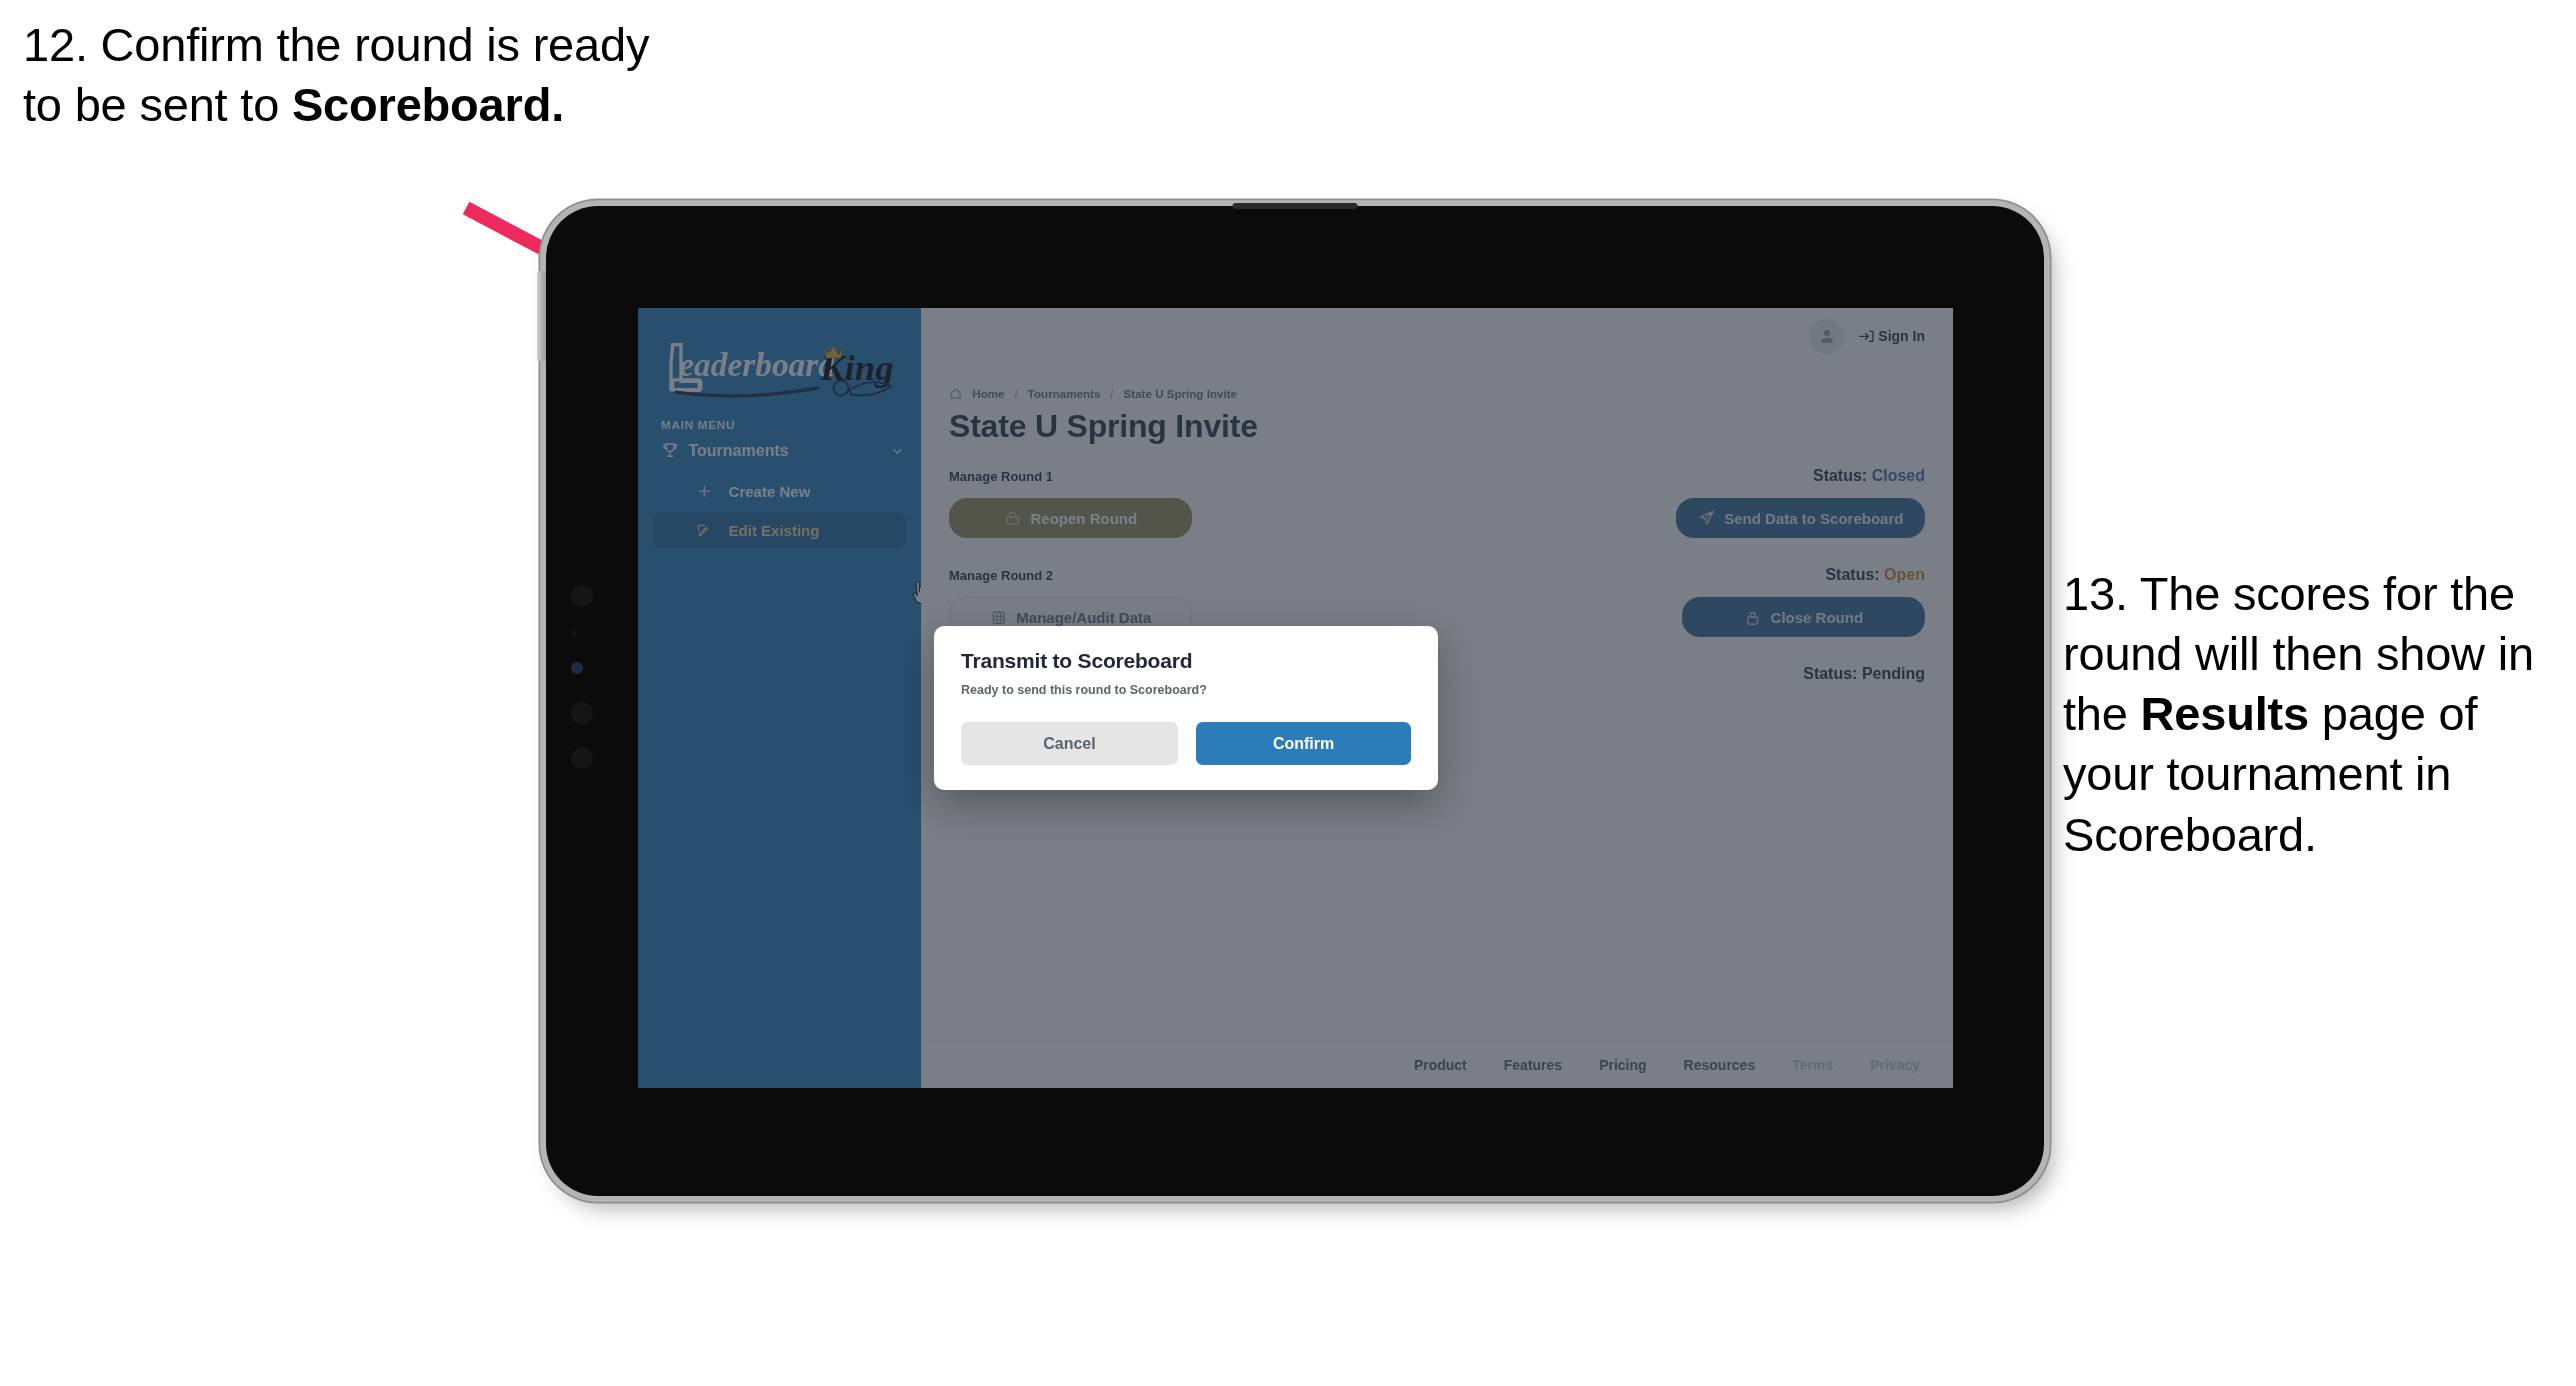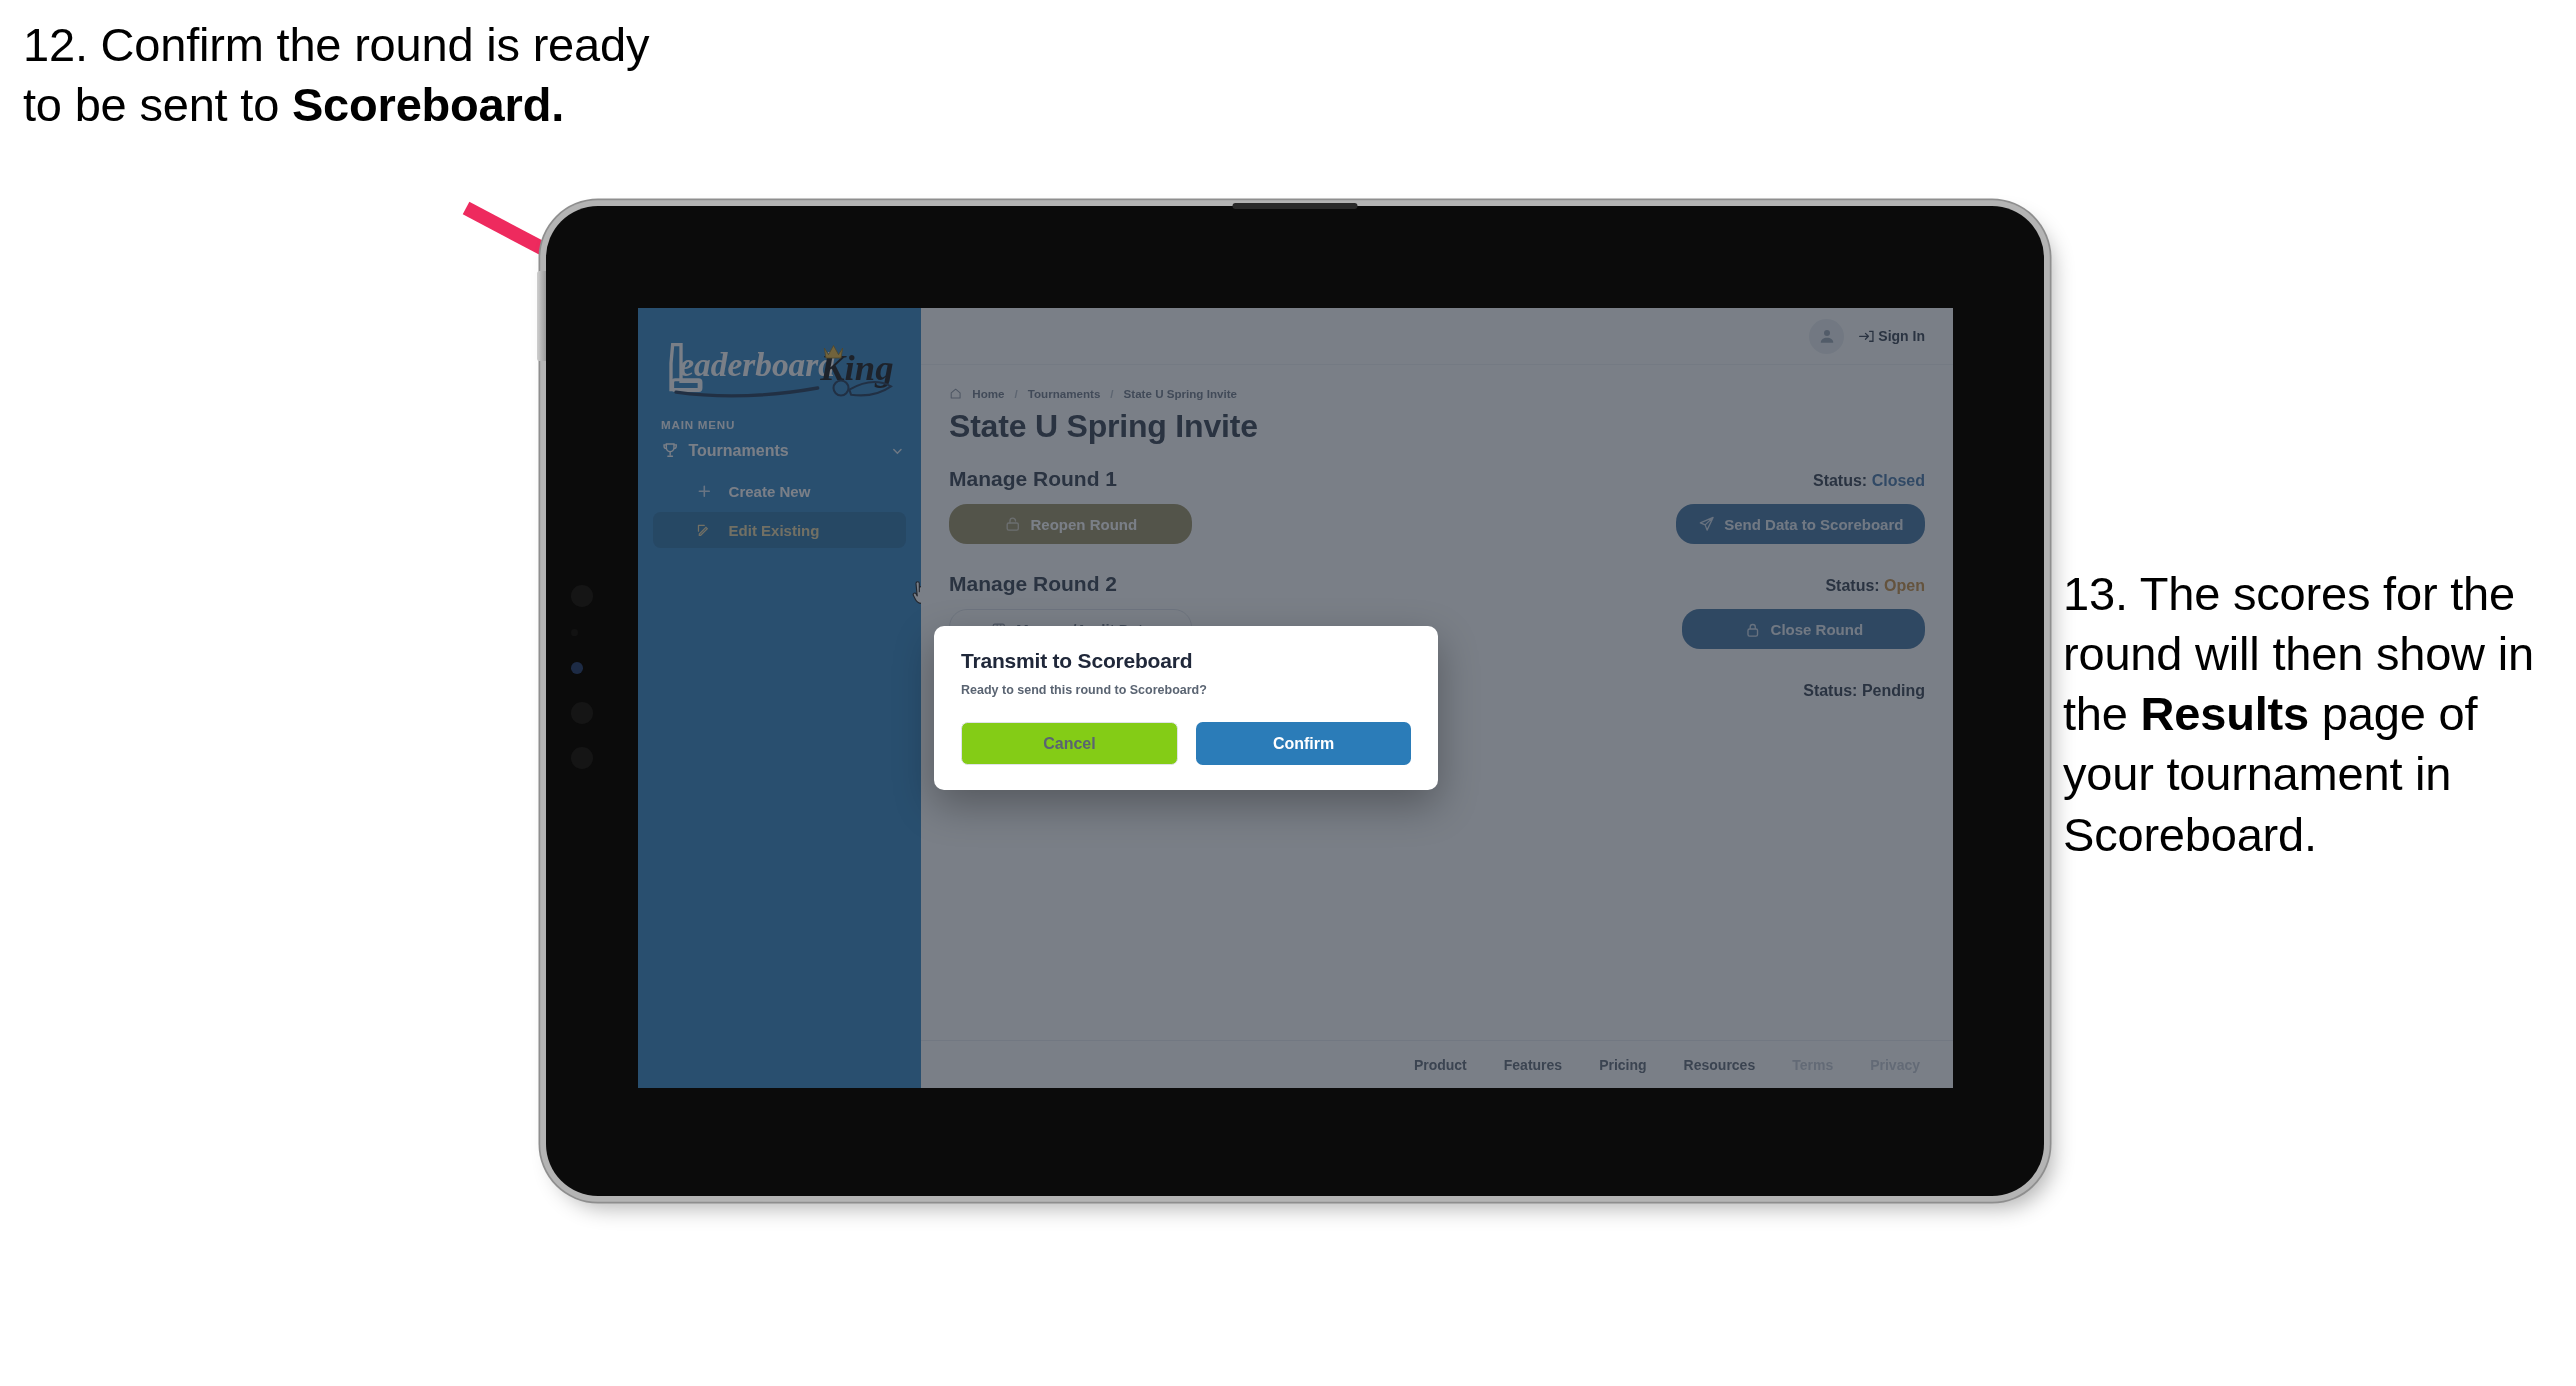--- a/index.html
+++ b/index.html
@@ -128,21 +128,21 @@
 
   #content { flex: 1 1 auto; padding: 21.6px 28px 0 28px; position: relative; }
 
   #breadcrumb { display:flex; align-items:center; gap:10px; font-size:11.6px; color:#6b7585; font-weight:600; }
   #breadcrumb svg { width:13.3px; height:13.3px; }
   .bc-sep { color:#b4bcc6; }
   #page-title { font-size: 32px; font-weight: 800; color:#2d3848; margin: 8.3px 0 21.6px 0; letter-spacing:-0.2px; }
 
   .round-block { margin-bottom: 28px; }
   .round-head { display:flex; align-items:baseline; justify-content:space-between; margin-bottom: 13.3px; }
-  .round-title { font-size: 21px; font-weight: 700; color:#2d3848; }
+  .round-title { font-size: 13px; font-weight: 700; color:#2d3848; }
   .round-status { font-size: 16px; font-weight: 700; color:#2d3848; }
   .round-status em { font-style: normal; }
   .st-closed { color:#3f72a6; }
   .st-open   { color:#c58b3d; }
   .st-pending{ color:#2d3848; }
 
   .round-actions { display:flex; align-items:center; justify-content:space-between; }
   .btn {
     display:inline-flex; align-items:center; justify-content:center; gap:9.2px;
     border-radius: 18px; font-size: 15px; font-weight:700;
@@ -174,21 +174,21 @@
     box-shadow: 0 15px 40px rgba(0,0,0,0.30);
   }
   #modal-title { font-size: 21px; font-weight: 800; color:#20283a; letter-spacing:-0.2px; }
   #modal-body  { font-size: 12.5px; font-weight: 600; color:#5a6472; margin-top: 10px; }
   #modal-actions { display:flex; gap: 18.3px; margin-top: 25px; }
   .mbtn {
     flex: 1 1 0; height: 43px; border-radius: 6.7px;
     display:flex; align-items:center; justify-content:center;
     font-size:16px; font-weight:700;
   }
-  #btn-cancel { background:#84cc16; color:#5a6472; border:0.8px solid #dfe3e9; }
+  #btn-cancel { background:#e5e5e5; color:#5a6472; border:0.8px solid #dfe3e9; }
   #btn-confirm{ background:#2b7cb8; color:#fff; }
 </style>
 </head>
 <body>
 
 <div id="stage">
 
   <div class="annot" id="annot-left">
     <span>12. Confirm the round is ready to be sent to </span><b>Scoreboard.</b>
   </div>

